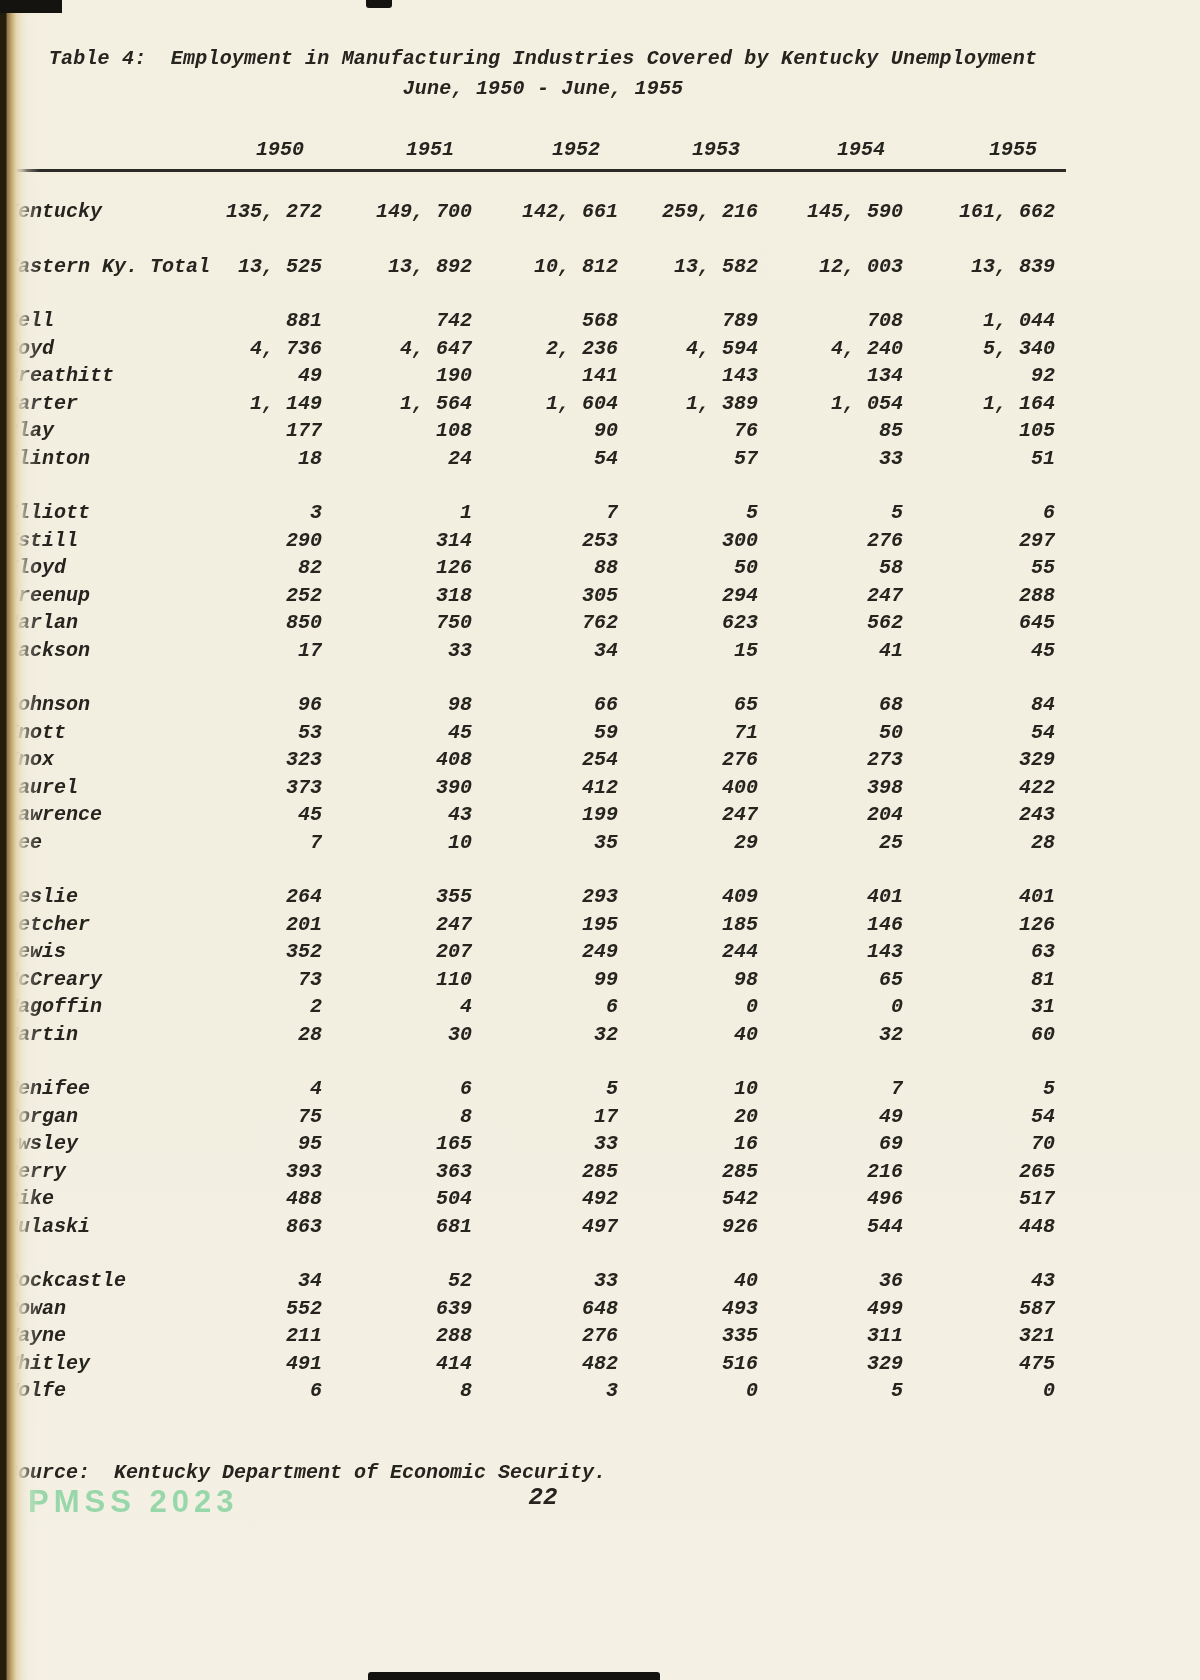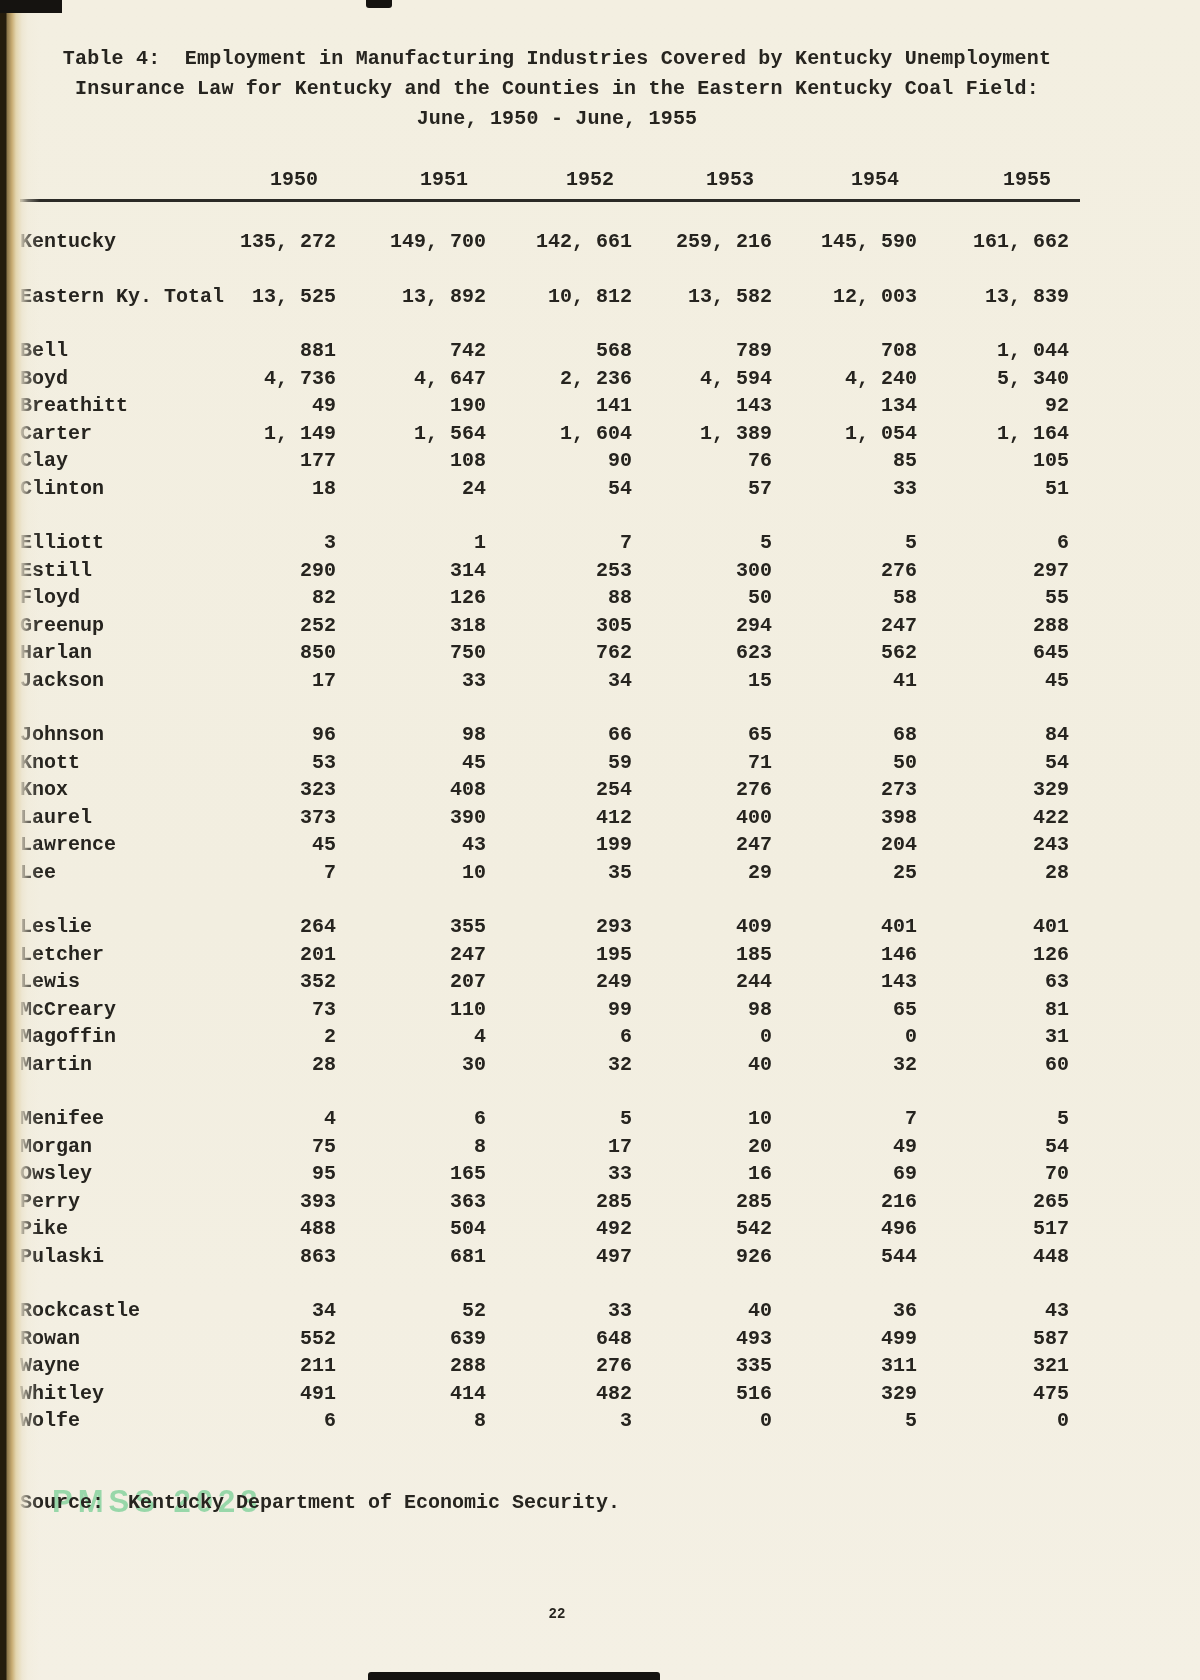--- a/index.html
+++ b/index.html
@@ -18,62 +18,61 @@
       #241c0c 0px,#241c0c 6px,
       #8a7547 7px,#c9ad74 12px,
       #e3d5ae 16px,rgba(236,228,206,0.75) 22px,
       rgba(240,234,216,0.35) 28px,rgba(242,238,224,0) 40px);
   }
   .mark{position:absolute;background:#151310;z-index:6;}
   .mark.tl{left:0;top:0;width:62px;height:13px;}
   .mark.tm{left:366px;top:0;width:26px;height:8px;border-radius:0 0 3px 3px;}
   .mark.bm{left:368px;top:1672px;width:292px;height:8px;border-radius:3px 3px 0 0;}
 
-  .content{position:absolute;left:20px;top:0;width:1074px;}
+  .content{position:absolute;left:6px;top:0;width:1074px;font-style:italic;}
 
   .title-block{margin-top:44px;text-align:center;line-height:30px;font-size:20px;letter-spacing:0.2px;}
   .title-block div{white-space:pre;}
 
   .grid{display:grid;grid-template-columns:180px 136px 150px 146px 140px 145px 152px;}
   .cell{white-space:pre;overflow:visible;}
   .cell.num{text-align:right;}
   .cell.label{text-align:left;}
 
   .year-head{margin-top:34px;font-size:20px;padding-bottom:8px;border-bottom:3px solid #2b2a26;width:1060px;}
   .year-head .cell.num{padding-right:18px;text-align:right;}
 
   .tbody{margin-top:26px;font-size:20px;}
   .row{line-height:27.5px;height:27.5px;}
   .group{margin-bottom:27px;}
   .group:last-child{margin-bottom:0;}
 
   .source-line{margin-top:56px;font-size:20px;white-space:pre;position:relative;z-index:2;}
   .watermark{
-    position:absolute;left:52px;top:1484px;z-index:1;
+    position:absolute;left:28px;top:1484px;z-index:1;
     font-family:"Liberation Sans","DejaVu Sans",sans-serif;
     font-size:31px;font-weight:700;letter-spacing:5px;
     color:rgba(126,207,152,0.78);
   }
-  .page-number{margin-top:92px;text-align:center;font-size:14px;}
+  .page-number{text-align:center;font-size:24px;}
 </style>
 </head>
 <body>
 
 <div class="binding"></div>
 <div class="mark tl"></div>
 <div class="mark tm"></div>
 <div class="mark bm"></div>
 
 <div class="watermark">PMSS 2023</div>
 
 <div class="content">
 
   <div class="title-block">
     <div>Table 4:  Employment in Manufacturing Industries Covered by Kentucky Unemployment</div>
-    <div>Insurance Law for Kentucky and the Counties in the Eastern Kentucky Coal Field:</div>
     <div>June, 1950 - June, 1955</div>
   </div>
 
   <div class="grid year-head">
     <div class="cell label"></div>
     <div class="cell num">1950</div>
     <div class="cell num">1951</div>
     <div class="cell num">1952</div>
     <div class="cell num">1953</div>
     <div class="cell num">1954</div>

